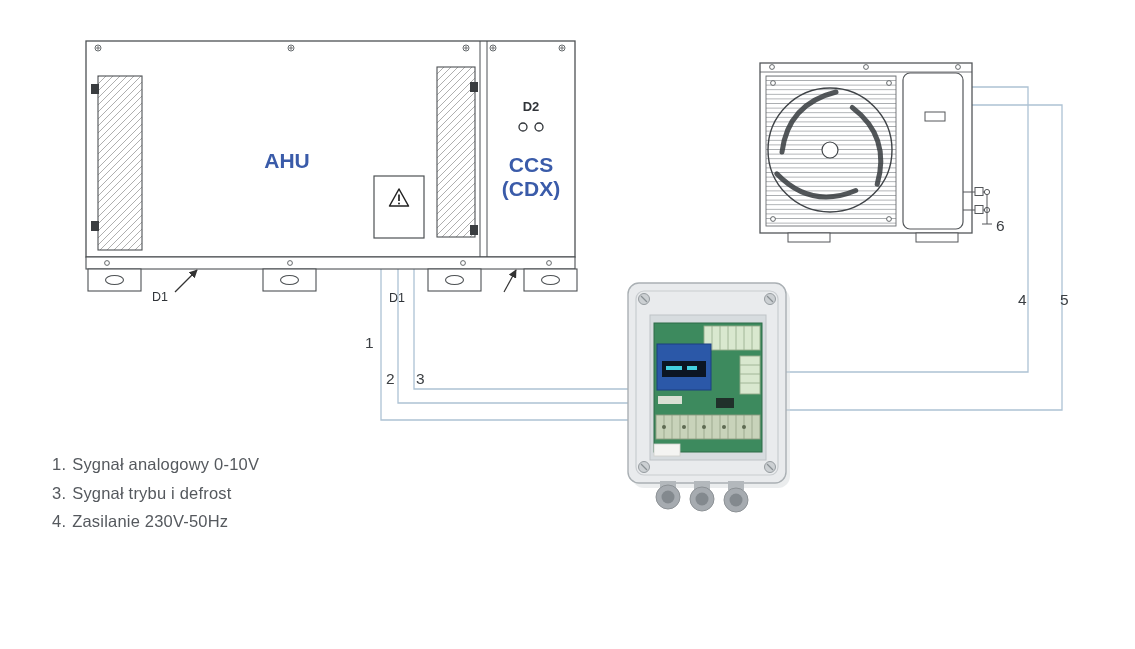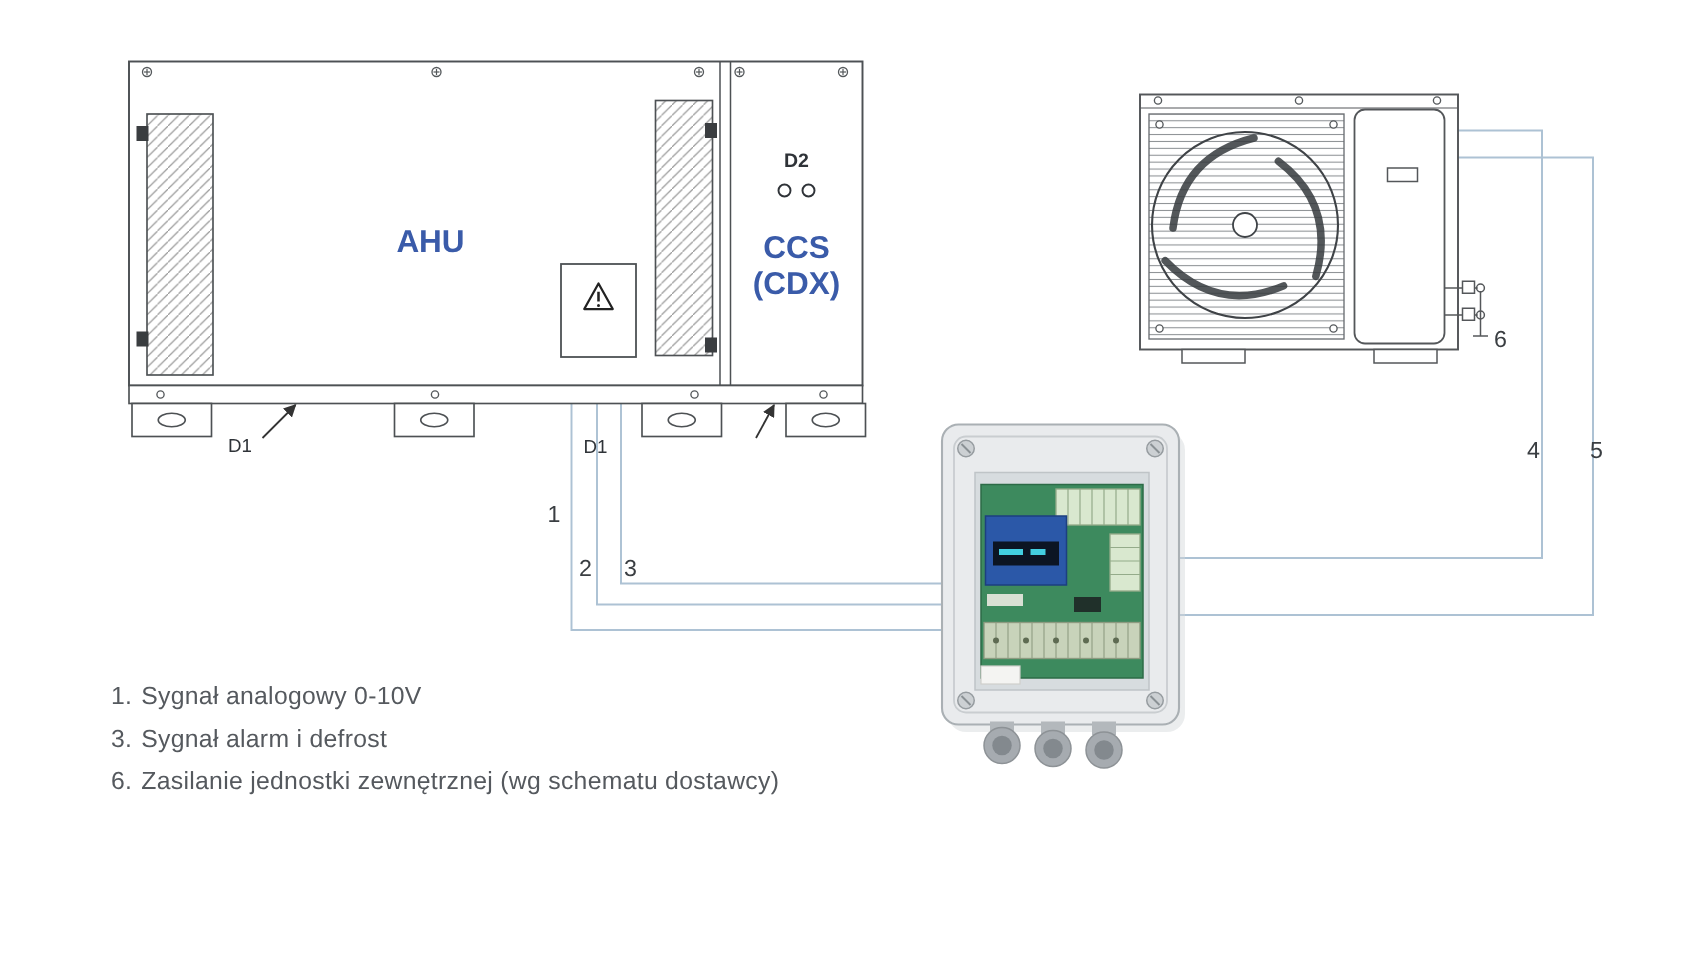--- a/index.html
+++ b/index.html
@@ -5,21 +5,21 @@
   * { margin:0; padding:0; box-sizing:border-box; }
   html,body { background:#ffffff; }
   body {
     width:1135px; height:649px; position:relative; overflow:hidden;
     font-family:"Liberation Sans", sans-serif;
   }
   .stage { position:absolute; inset:0; }
   svg.diagram { position:absolute; left:0; top:0; }
   svg.diagram text { font-family:"Liberation Sans", sans-serif; }
   .legend {
-    position:absolute; left:74px; top:450px;
+    position:absolute; left:52px; top:450px;
     color:#55595e; font-size:16.5px; letter-spacing:0.2px;
   }
   .legend-row { line-height:28.5px; height:28.5px; white-space:nowrap; }
   .legend-num { display:inline-block; margin-right:6px; }
 </style>
 </head>
 <body>
 
 <div class="stage">
 
@@ -226,20 +226,20 @@
     <text x="1018" y="305">4</text>
     <text x="1060" y="305">5</text>
   </g>
 </svg>
 
 <div class="legend">
   <div class="legend-row">
     <span class="legend-num">1.</span><span class="legend-text">Sygnał analogowy 0-10V</span>
   </div>
   <div class="legend-row">
-    <span class="legend-num">3.</span><span class="legend-text">Sygnał alarm i defrost</span>
+    <span class="legend-num">3.</span><span class="legend-text">Sygnał trybu i defrost</span>
   </div>
   <div class="legend-row">
-    <span class="legend-num">6.</span><span class="legend-text">Zasilanie jednostki zewnętrznej (wg schematu dostawcy)</span>
+    <span class="legend-num">4.</span><span class="legend-text">Zasilanie 230V-50Hz</span>
   </div>
 </div>
 
 </div>
 
 </body></html>

